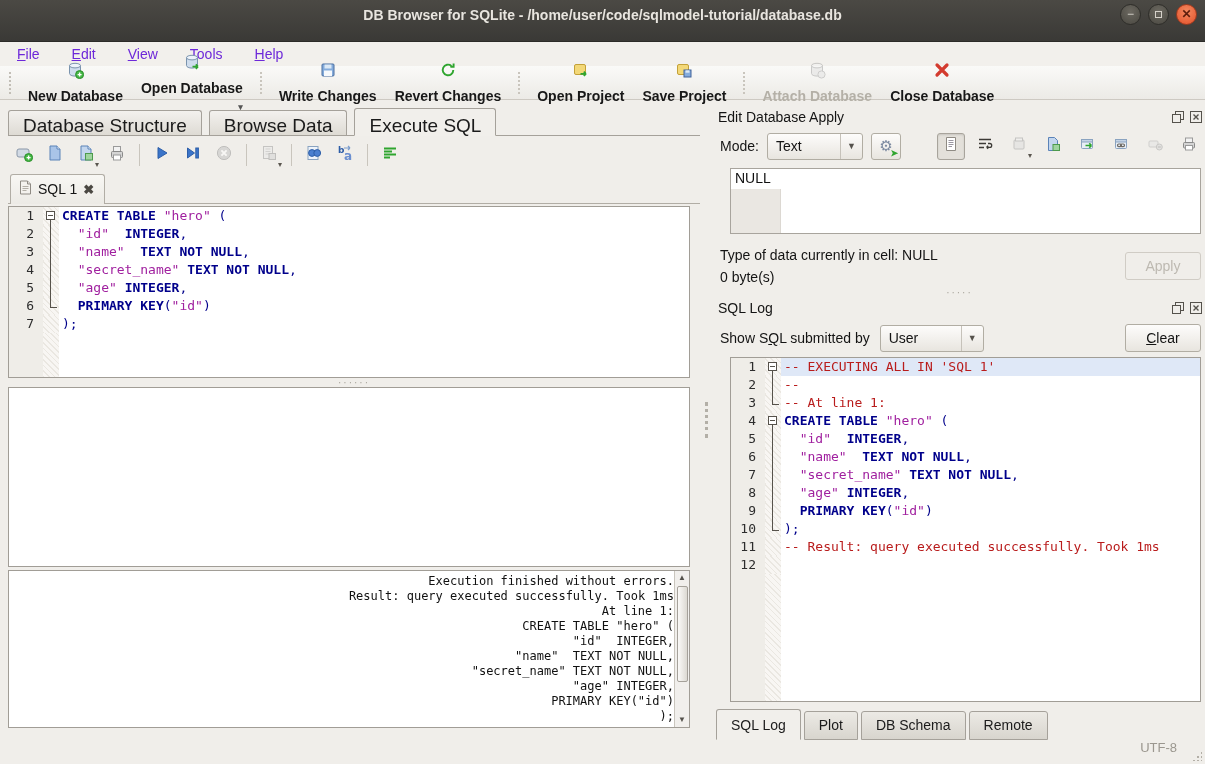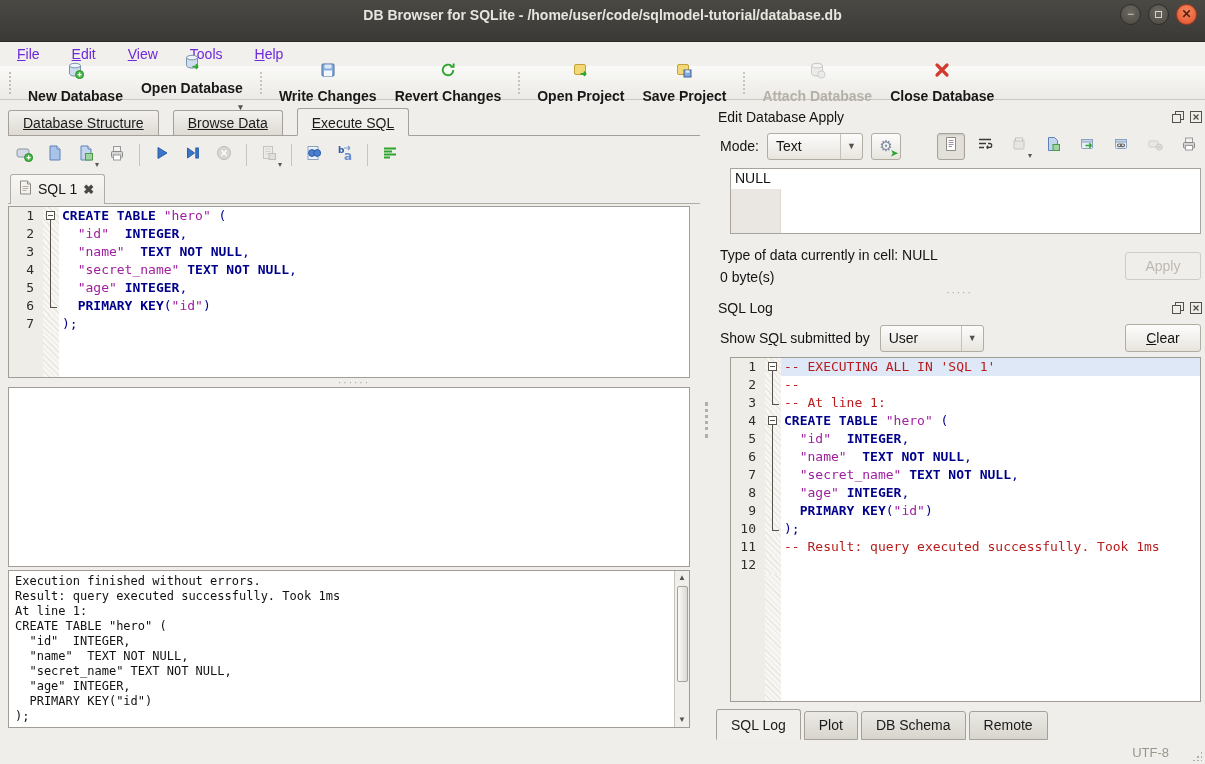--- a/index.html
+++ b/index.html
@@ -31,21 +31,21 @@
 
   
   .content { flex:1; display:flex; min-height:0; }
   .left-panel { width:700px; flex:none; display:flex; flex-direction:column; padding:8px 0 0 8px; min-height:0; }
   .vsplit { width:12px; flex:none; display:flex; align-items:center; justify-content:center; }
   .vsplit .dots { width:3px; height:36px; border-left:3px dotted #b3afa7; }
   .right-panel { flex:1; display:flex; flex-direction:column; padding:6px 10px 0 2px; min-height:0; }
 
   
   .main-tabs { display:flex; align-items:flex-end; border-bottom:1px solid #a5a19a; height:28px; flex:none; padding-right:10px; }
-  .tab { padding:4px 14px 5px 14px; font-size:14px; color:#1b1b1b; background:linear-gradient(#f3f1ee,#dedbd4); border:1px solid #a5a19a; border-bottom:none; border-radius:3px 3px 0 0; margin-right:14px; height:25px;text-decoration:underline; }
+  .tab { padding:4px 14px 5px 14px; font-size:19px; color:#1b1b1b; background:linear-gradient(#f3f1ee,#dedbd4); border:1px solid #a5a19a; border-bottom:none; border-radius:3px 3px 0 0; margin-right:7px; height:25px; }
   .tab.active { background:#f1efeb; height:28px; margin-bottom:-1px; padding-top:6px; border-bottom:1px solid #f1efeb; }
 
   
   .sql-toolbar { height:38px; display:flex; align-items:center; gap:3px; padding:2px 2px; flex:none; }
   .tbtn { width:28px; height:27px; display:flex; align-items:center; justify-content:center; border:1px solid transparent; border-radius:3px; position:relative; }
   .tbtn.disabled svg { filter:grayscale(1) opacity(0.5); }
   .tbtn .mini-caret { position:absolute; right:0px; bottom:-1px; font-size:8px; color:#5a564f; }
   .tbtn.pressed { background:#e3e0da; border:1px solid #a8a49c; box-shadow:inset 0 1px 2px rgba(0,0,0,.12); }
   .sql-sep { width:1px; height:22px; background:#c9c5bd; margin:0 5px; }
 
@@ -77,21 +77,21 @@
   .seg-pu { color:#00008b; }
   .seg-pl { color:#101014; }
 
   .hsplit { height:9px; flex:none; display:flex; align-items:center; justify-content:center; }
   .hsplit .dots { letter-spacing:2px; color:#a8a49c; font-size:10px; line-height:4px; }
 
   .empty-pane { flex:1; background:#fff; border:1px solid #a19d96; margin-right:10px; min-height:60px; }
 
   
   .results-pane { height:158px; flex:none; background:#fff; border:1px solid #a19d96; margin:3px 10px 12px 0; display:flex; overflow:hidden; }
-  .results-text { flex:1; padding:3px 0 0 6px; font-family:"DejaVu Sans Mono", monospace; font-size:12px; line-height:15px; color:#111; white-space:pre; overflow:hidden; }
+  .results-text { flex:1; padding:3px 0 0 6px; font-family:"DejaVu Sans Mono", monospace; font-size:12px; line-height:15px; color:#111; white-space:pre; overflow:hidden;text-align:right; }
   .scrollbar { width:15px; flex:none; background:#f1efec; border-left:1px solid #c9c5bd; display:flex; flex-direction:column; align-items:center; }
   .sb-arrow { height:14px; width:100%; text-align:center; font-size:8px; color:#55524c; line-height:14px; flex:none; }
   .sb-thumb { width:11px; flex:1; margin:1px 0; background:linear-gradient(90deg,#fbfaf8,#dcd9d2); border:1px solid #a5a19a; border-radius:2px; }
   .sb-thumb-short { flex:none; height:96px; }
   .sb-track-rest { flex:1; }
 
   
   .dock-header { display:flex; align-items:center; height:22px; flex:none; padding:0 2px 0 4px; }
   .dock-title { font-size:14px; color:#141414; flex:1; }
   .dock-icons { display:flex; gap:4px; }
@@ -120,21 +120,21 @@
   .log-filter-row .select-box { width:104px; }
   .log-filter-row .spacer { flex:1; }
 
   .log-pane { flex:1; margin:0 4px 0 16px; min-height:0; }
 
   .bottom-tabs { display:flex; align-items:flex-end; height:30px; flex:none; margin-top:8px; padding-left:2px; }
   .btab { padding:5px 14px 6px 14px; font-size:14px; color:#1b1b1b; background:linear-gradient(#eceae5,#d8d5ce); border:1px solid #a5a19a; border-radius:3px 3px 0 0; margin-right:3px; }
   .btab.active { background:#f1efeb; border-bottom-color:#f1efeb; padding-top:7px; }
 
   
-  .statusbar { height:24px; flex:none; display:flex; align-items:center; justify-content:flex-end; padding-right:26px; position:relative; }
+  .statusbar { height:24px; flex:none; display:flex; justify-content:flex-end; padding-right:18px; position:relative; }
   .status-enc { color:#9b978f; font-size:13px; margin-right:10px; }
   .grip { position:absolute; right:3px; bottom:3px; width:10px; height:10px;
           background-image:radial-gradient(circle, #b3afa7 1px, transparent 1.2px);
           background-size:4px 4px; clip-path:polygon(100% 0, 100% 100%, 0 100%); }
 
   u { text-decoration:underline; }
 </style>
 </head>
 <body>
 

